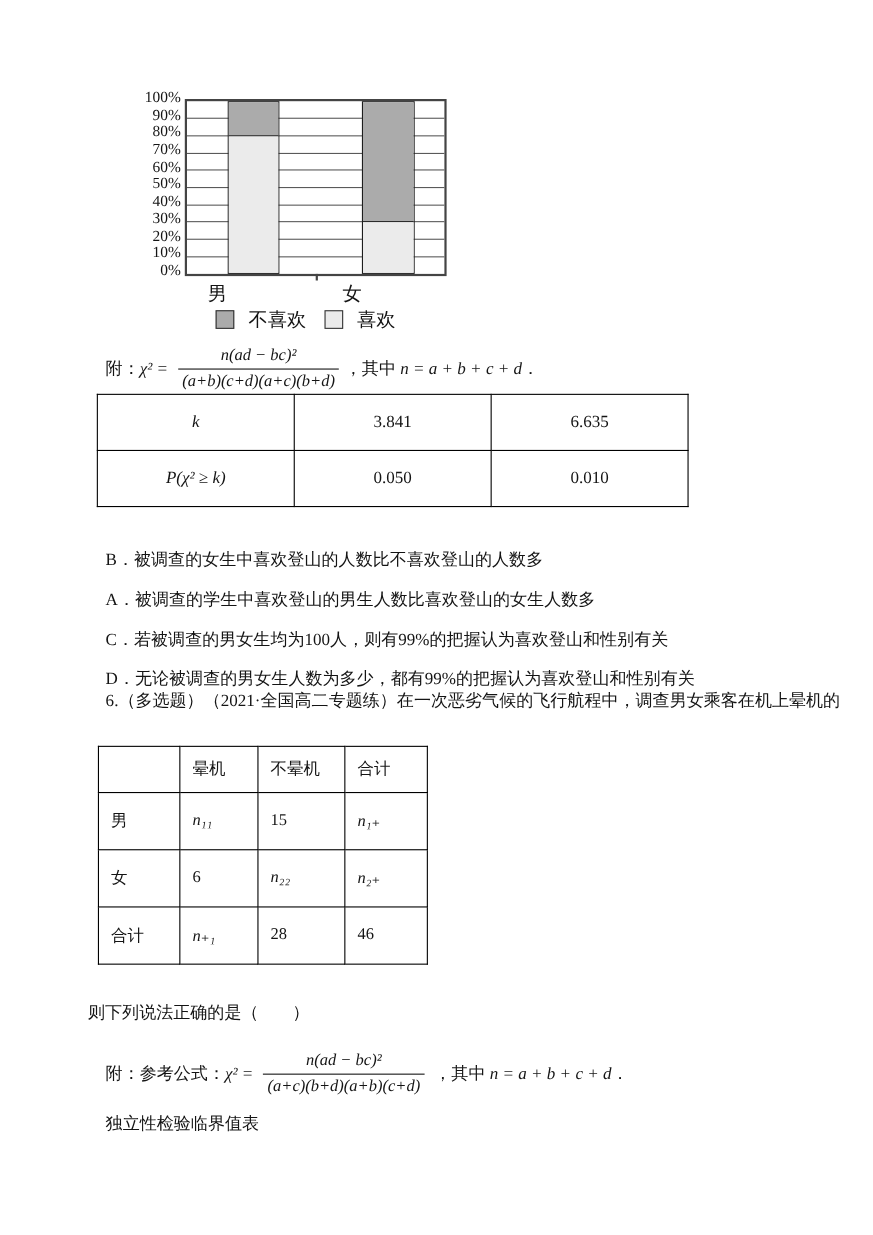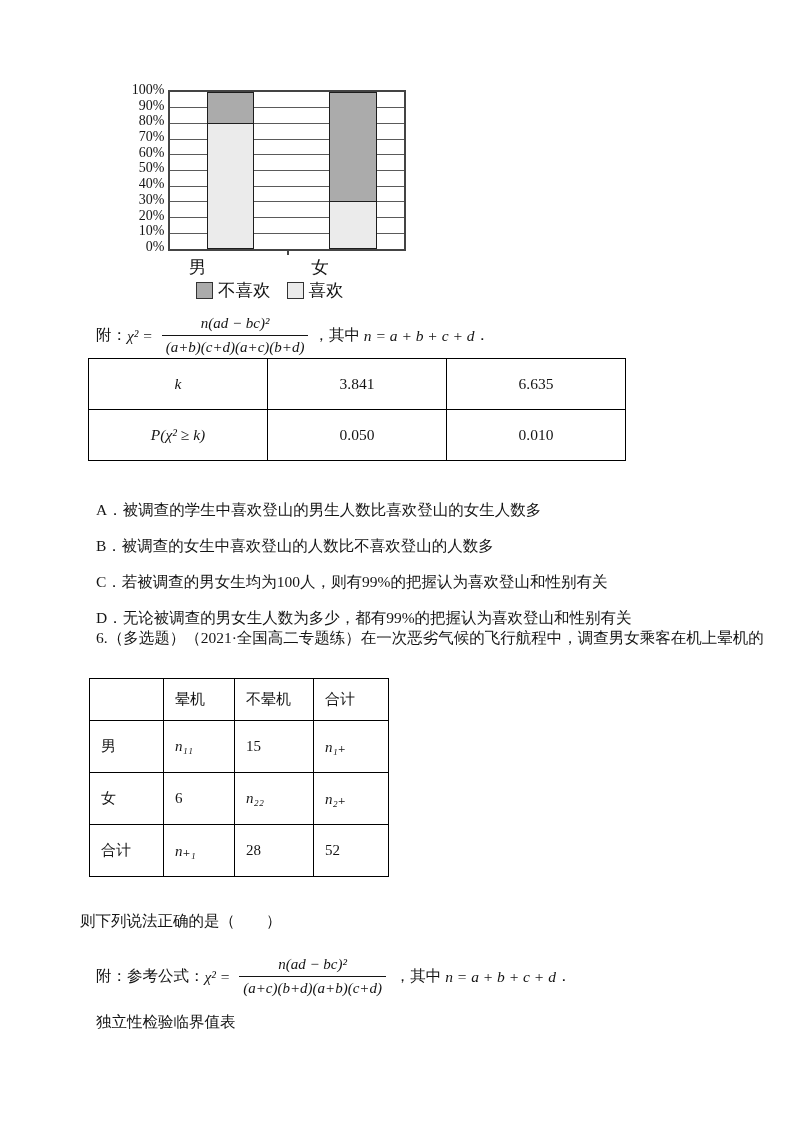--- a/index.html
+++ b/index.html
@@ -21,21 +21,21 @@
   .ytick { height:14px; line-height:14px; }
   .plot { position:relative; width:245px; height:157px; border:2px solid #444; background:#fff; box-sizing:content-box; }
   .gridline { position:absolute; left:0; right:0; height:1px; background:#5a5a5a; z-index:1; }
   .bar { position:absolute; top:0; bottom:0; z-index:2; display:flex; flex-direction:column; border:1.5px solid #1d1d1d; box-sizing:border-box; }
   .seg-top { border-bottom:1.5px solid #1d1d1d; box-sizing:border-box; }
   .seg-bottom { flex:1; }
   .cat-tick { position:absolute; left:50%; bottom:-6px; width:2px; height:6px; background:#444; z-index:2; }
   .x-labels { position:relative; margin-left:41px; width:245px; height:21px; font-size:17.5px; }
   .xlab { position:absolute; text-align:center; top:1px; }
   .legend { display:flex; gap:16px; margin:3px 0 0 100px; font-size:17.5px; align-items:center; }
-  .legend-item { display:flex; align-items:center; gap:5px; }
+  .legend-item { display:flex; align-items:center; gap:13px; }
   .swatch { width:15px; height:15px; border:1.6px solid #333; display:inline-block; box-sizing:content-box; }
 
   
   .formula { display:flex; align-items:center; white-space:pre; font-size:15.5px; }
   .math { font-style:italic; }
   .frac { display:inline-flex; flex-direction:column; text-align:center; margin:12px 5px; font-size:15px; line-height:1.15; }
   .frac .num { padding:0 8px 3px; }
   .frac .den { border-top:1.2px solid #141414; padding:3px 4px 0; }
 
   
@@ -136,22 +136,22 @@
     </tr>
     <tr>
       <td class="math">P(χ² ≥ k)</td>
       <td>0.050</td>
       <td>0.010</td>
     </tr>
   </tbody>
     </table>
 
   <div class="options" style="left:96px; top:492px">
+    <div class="option">B．被调查的女生中喜欢登山的人数比不喜欢登山的人数多</div>
     <div class="option">A．被调查的学生中喜欢登山的男生人数比喜欢登山的女生人数多</div>
-    <div class="option">B．被调查的女生中喜欢登山的人数比不喜欢登山的人数多</div>
     <div class="option">C．若被调查的男女生均为100人，则有99%的把握认为喜欢登山和性别有关</div>
     <div class="option">D．无论被调查的男女生人数为多少，都有99%的把握认为喜欢登山和性别有关</div>
   </div>
 
   <div class="para2" style="left:96px; top:620px">
     <div>6.（多选题）（2021·全国高二专题练）在一次恶劣气候的飞行航程中，调查男女乘客在机上晕机的</div>
   </div>
 
   <table class="t2" style="left:89px; top:678px">
     <tbody>
@@ -170,21 +170,21 @@
     <tr>
       <td>女</td>
       <td>6</td>
       <td class="math">n₂₂</td>
       <td class="math">n₂₊</td>
     </tr>
     <tr>
       <td>合计</td>
       <td class="math">n₊₁</td>
       <td>28</td>
-      <td>52</td>
+      <td>46</td>
     </tr>
   </tbody>
     </table>
 
   <div class="line" style="left:80px; top:910px">则下列说法正确的是（　　）</div>
 
   <div class="formula" style="left:96px; top:944px">
     <span>附：参考公式：</span>
     <span class="math">χ² = </span>
     <span class="frac">

